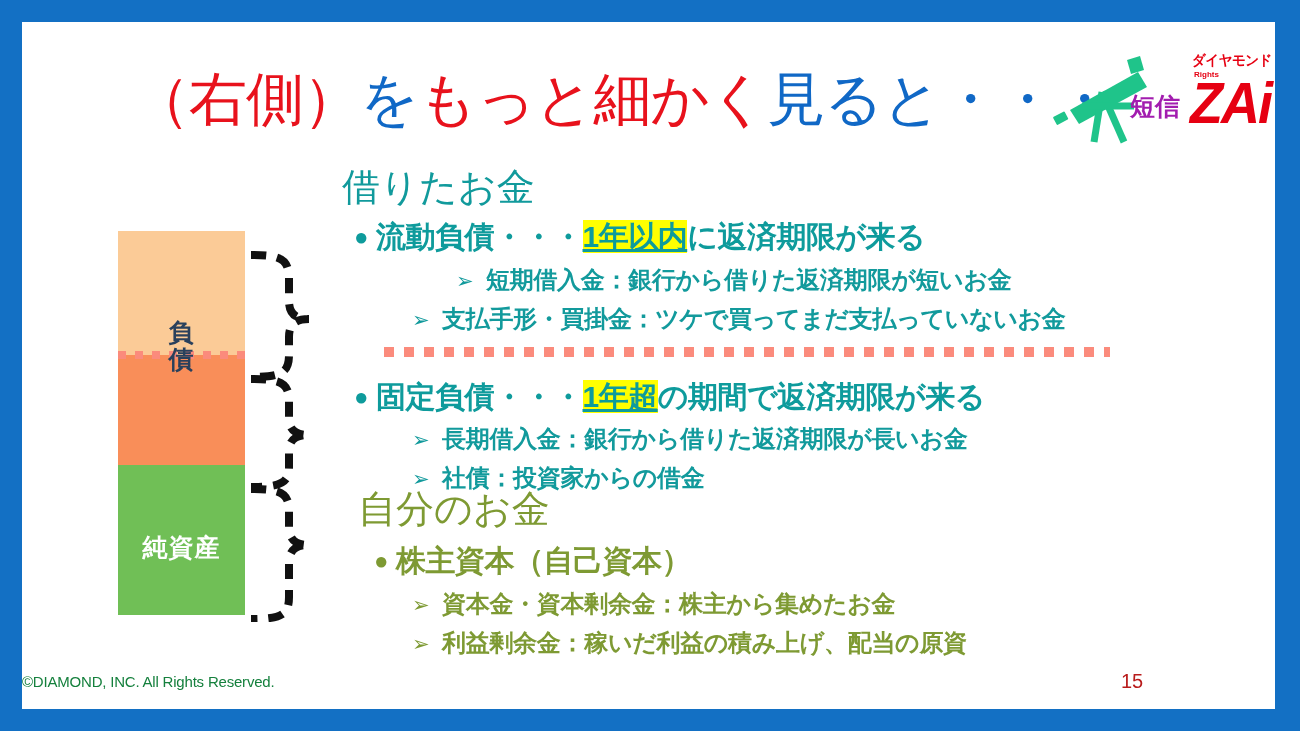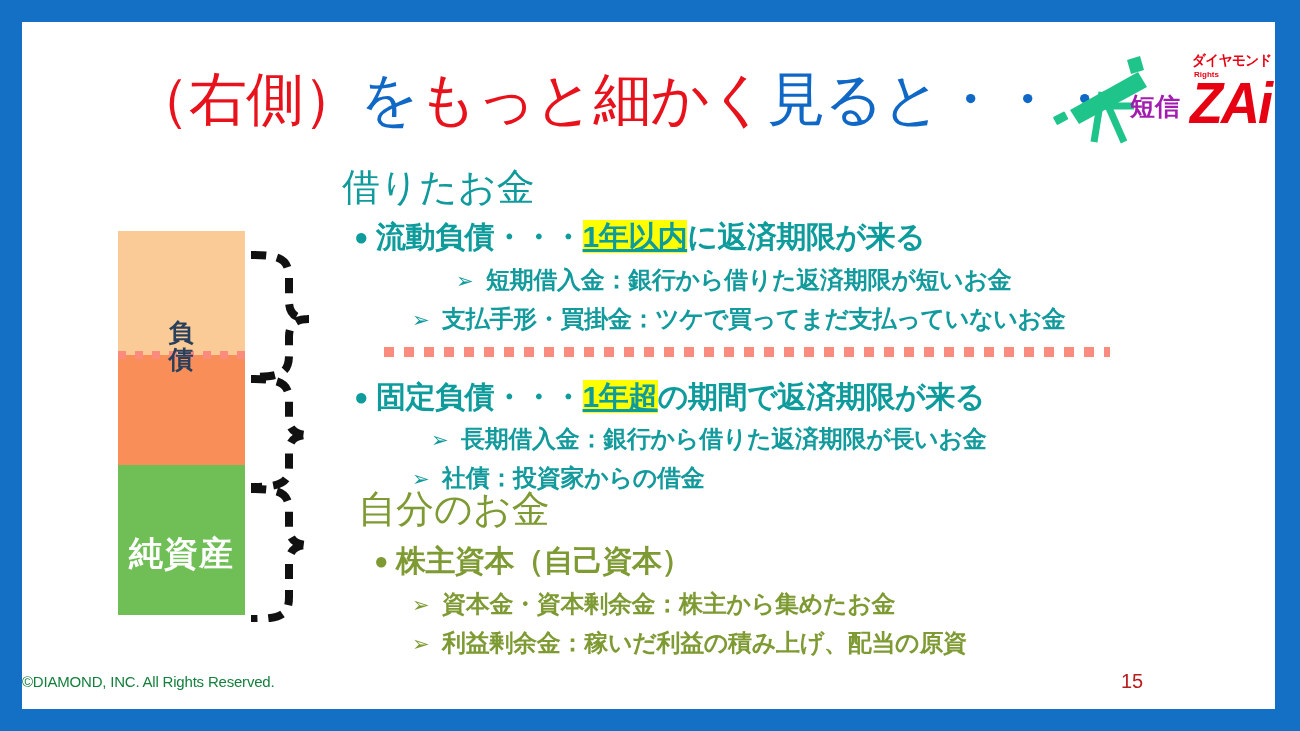--- a/index.html
+++ b/index.html
@@ -132,21 +132,21 @@
     font-weight: bold;
     line-height: 1.06;
     letter-spacing: 1px;
   }
   #label-junshisan {
     position: absolute;
     left: 0; top: 300px;
     width: 127px;
     text-align: center;
     color: #ffffff;
-    font-size: 34px;
+    font-size: 25px;
     font-weight: bold;
     letter-spacing: 1px;
     white-space: nowrap;
   }
 
   
   #braces {
     position: absolute;
     left: 225px;
     top: 205px;
@@ -315,21 +315,21 @@
         <span class="arrow">➢</span><span>短期借入金：銀行から借りた返済期限が短いお金</span>
       </div>
       <div class="bullet2 teal" style="left:390px; top:285px;">
         <span class="arrow">➢</span><span>支払手形・買掛金：ツケで買ってまだ支払っていないお金</span>
       </div>
 
       <div class="bullet1 teal" style="left:332px; top:360px;">
         <span class="dot">●</span><span>固定負債・・・</span><span class="hl">1年超</span><span>の期間で返済期限が来る</span>
       </div>
 
-      <div class="bullet2 teal" style="left:390px; top:405px;margin-left:19px;">
+      <div class="bullet2 teal" style="left:390px; top:405px;">
         <span class="arrow">➢</span><span>長期借入金：銀行から借りた返済期限が長いお金</span>
       </div>
       <div class="bullet2 teal" style="left:390px; top:444px;">
         <span class="arrow">➢</span><span>社債：投資家からの借金</span>
       </div>
 
       <div class="heading olive" style="left:336px; top:468px;">自分のお金</div>
 
       <div class="bullet1 olive" style="left:332px; top:524px;">
         <span class="dot">●</span><span>株主資本（自己資本）</span>

